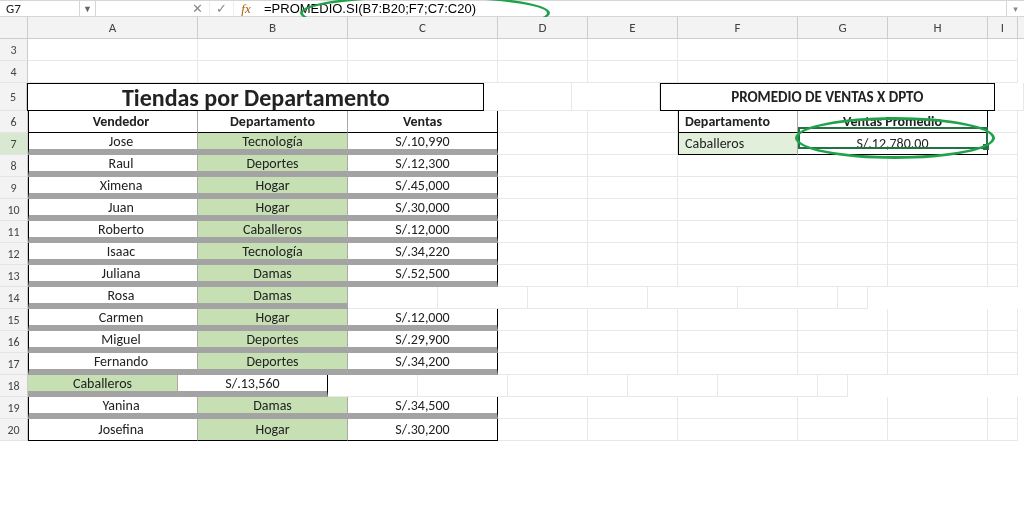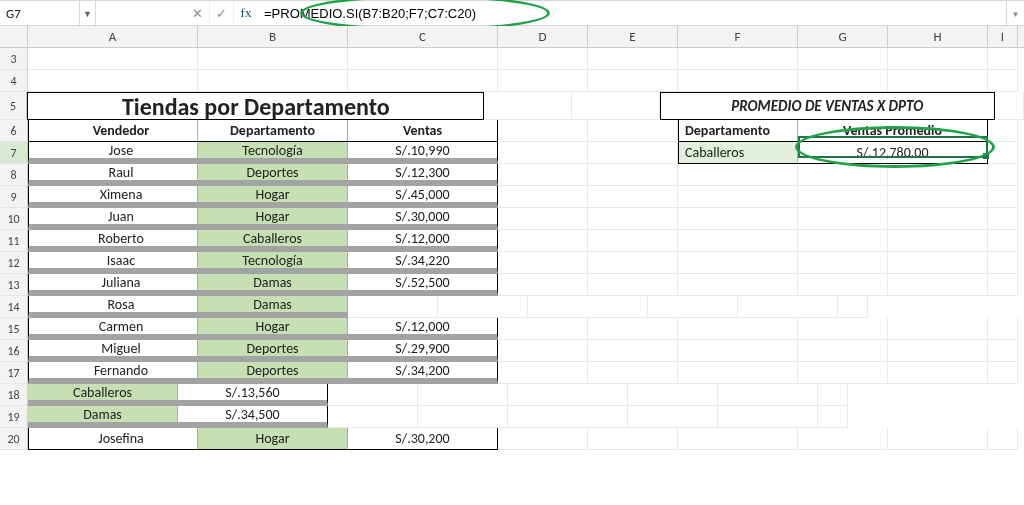--- a/index.html
+++ b/index.html
@@ -9,21 +9,21 @@
     font-size: 14px;
     color: #222;
     background: #fff;
     width: 1024px; height: 505px;
     overflow: hidden;
   }
   
   .formula-bar {
     display: flex;
     align-items: center;
-    height: 26px;
+    height: 17px;
     border-top: 1px solid #d6d6d6;
     border-bottom: 1px solid #d6d6d6;
     background: #fff;
     position: relative;
   }
   .name-box {
     width: 80px;
     height: 100%;
     border-right: 1px solid #d6d6d6;
     display: flex;
@@ -38,21 +38,21 @@
     display:flex; align-items:center; justify-content:center;
     font-size: 9px; color:#666;
   }
   .fb-spacer { width: 90px; }
   .fb-btn {
     width: 24px; height: 100%;
     display:flex; align-items:center; justify-content:center;
     color:#888; font-size:13px;
     border-right: 1px solid #eee;
   }
-  .fx-label { font-family: "Times New Roman", serif; color:#0c4a6e; font-size:13px; width:24px; display:flex;align-items:center;justify-content:center;}
+  .fx-label { font-style: italic; font-family: "Times New Roman", serif; color:#a16207; font-size:13px; width:24px; display:flex;align-items:center;justify-content:center;}
   .formula-input {
     flex: 1;
     height: 100%;
     border: none;
     outline: none;
     padding: 0 6px;
     font-size: 13px;
     background: transparent;
   }
   .formula-expand {
@@ -240,21 +240,21 @@
         <div class="cell wF"></div>
         <div class="cell wG"></div>
         <div class="cell wH"></div>
         <div class="cell wI"></div>
       </div>
       <div class="row" style="height: 28px;">
         <div class="row-h">5</div>
         <div class="cell t1-title" style="width: 470px;">Tiendas por Departamento</div>
         <div class="cell wD"></div>
         <div class="cell wE"></div>
-        <div class="cell t2-title" style="width: 344px; font-style: italic;">PROMEDIO DE VENTAS X DPTO</div>
+        <div class="cell t2-title" style="width: 344px;">PROMEDIO DE VENTAS X DPTO</div>
         <div class="cell wI"></div>
       </div>
       <div class="row">
         <div class="row-h">6</div>
         <div class="cell wA t1-head t1-left t1-mid">Vendedor</div>
         <div class="cell wB t1-head t1-mid">Departamento</div>
         <div class="cell wC t1-head t1-right">Ventas</div>
         <div class="cell wD"></div>
         <div class="cell wE"></div>
         <div class="cell wF t2-head t2-left t2-mid">Departamento</div>
@@ -397,20 +397,21 @@
         <div class="cell wC t1-cell t1-right">S/.13,560</div>
         <div class="cell wD"></div>
         <div class="cell wE"></div>
         <div class="cell wF"></div>
         <div class="cell wG"></div>
         <div class="cell wH"></div>
         <div class="cell wI"></div>
       </div>
       <div class="row">
         <div class="row-h">19</div>
+        <div class="cell wA t1-cell t1-left t1-mid">Yanina</div>
         <div class="cell wB t1-cell green-fill t1-mid">Damas</div>
         <div class="cell wC t1-cell t1-right">S/.34,500</div>
         <div class="cell wD"></div>
         <div class="cell wE"></div>
         <div class="cell wF"></div>
         <div class="cell wG"></div>
         <div class="cell wH"></div>
         <div class="cell wI"></div>
       </div>
       <div class="row">

